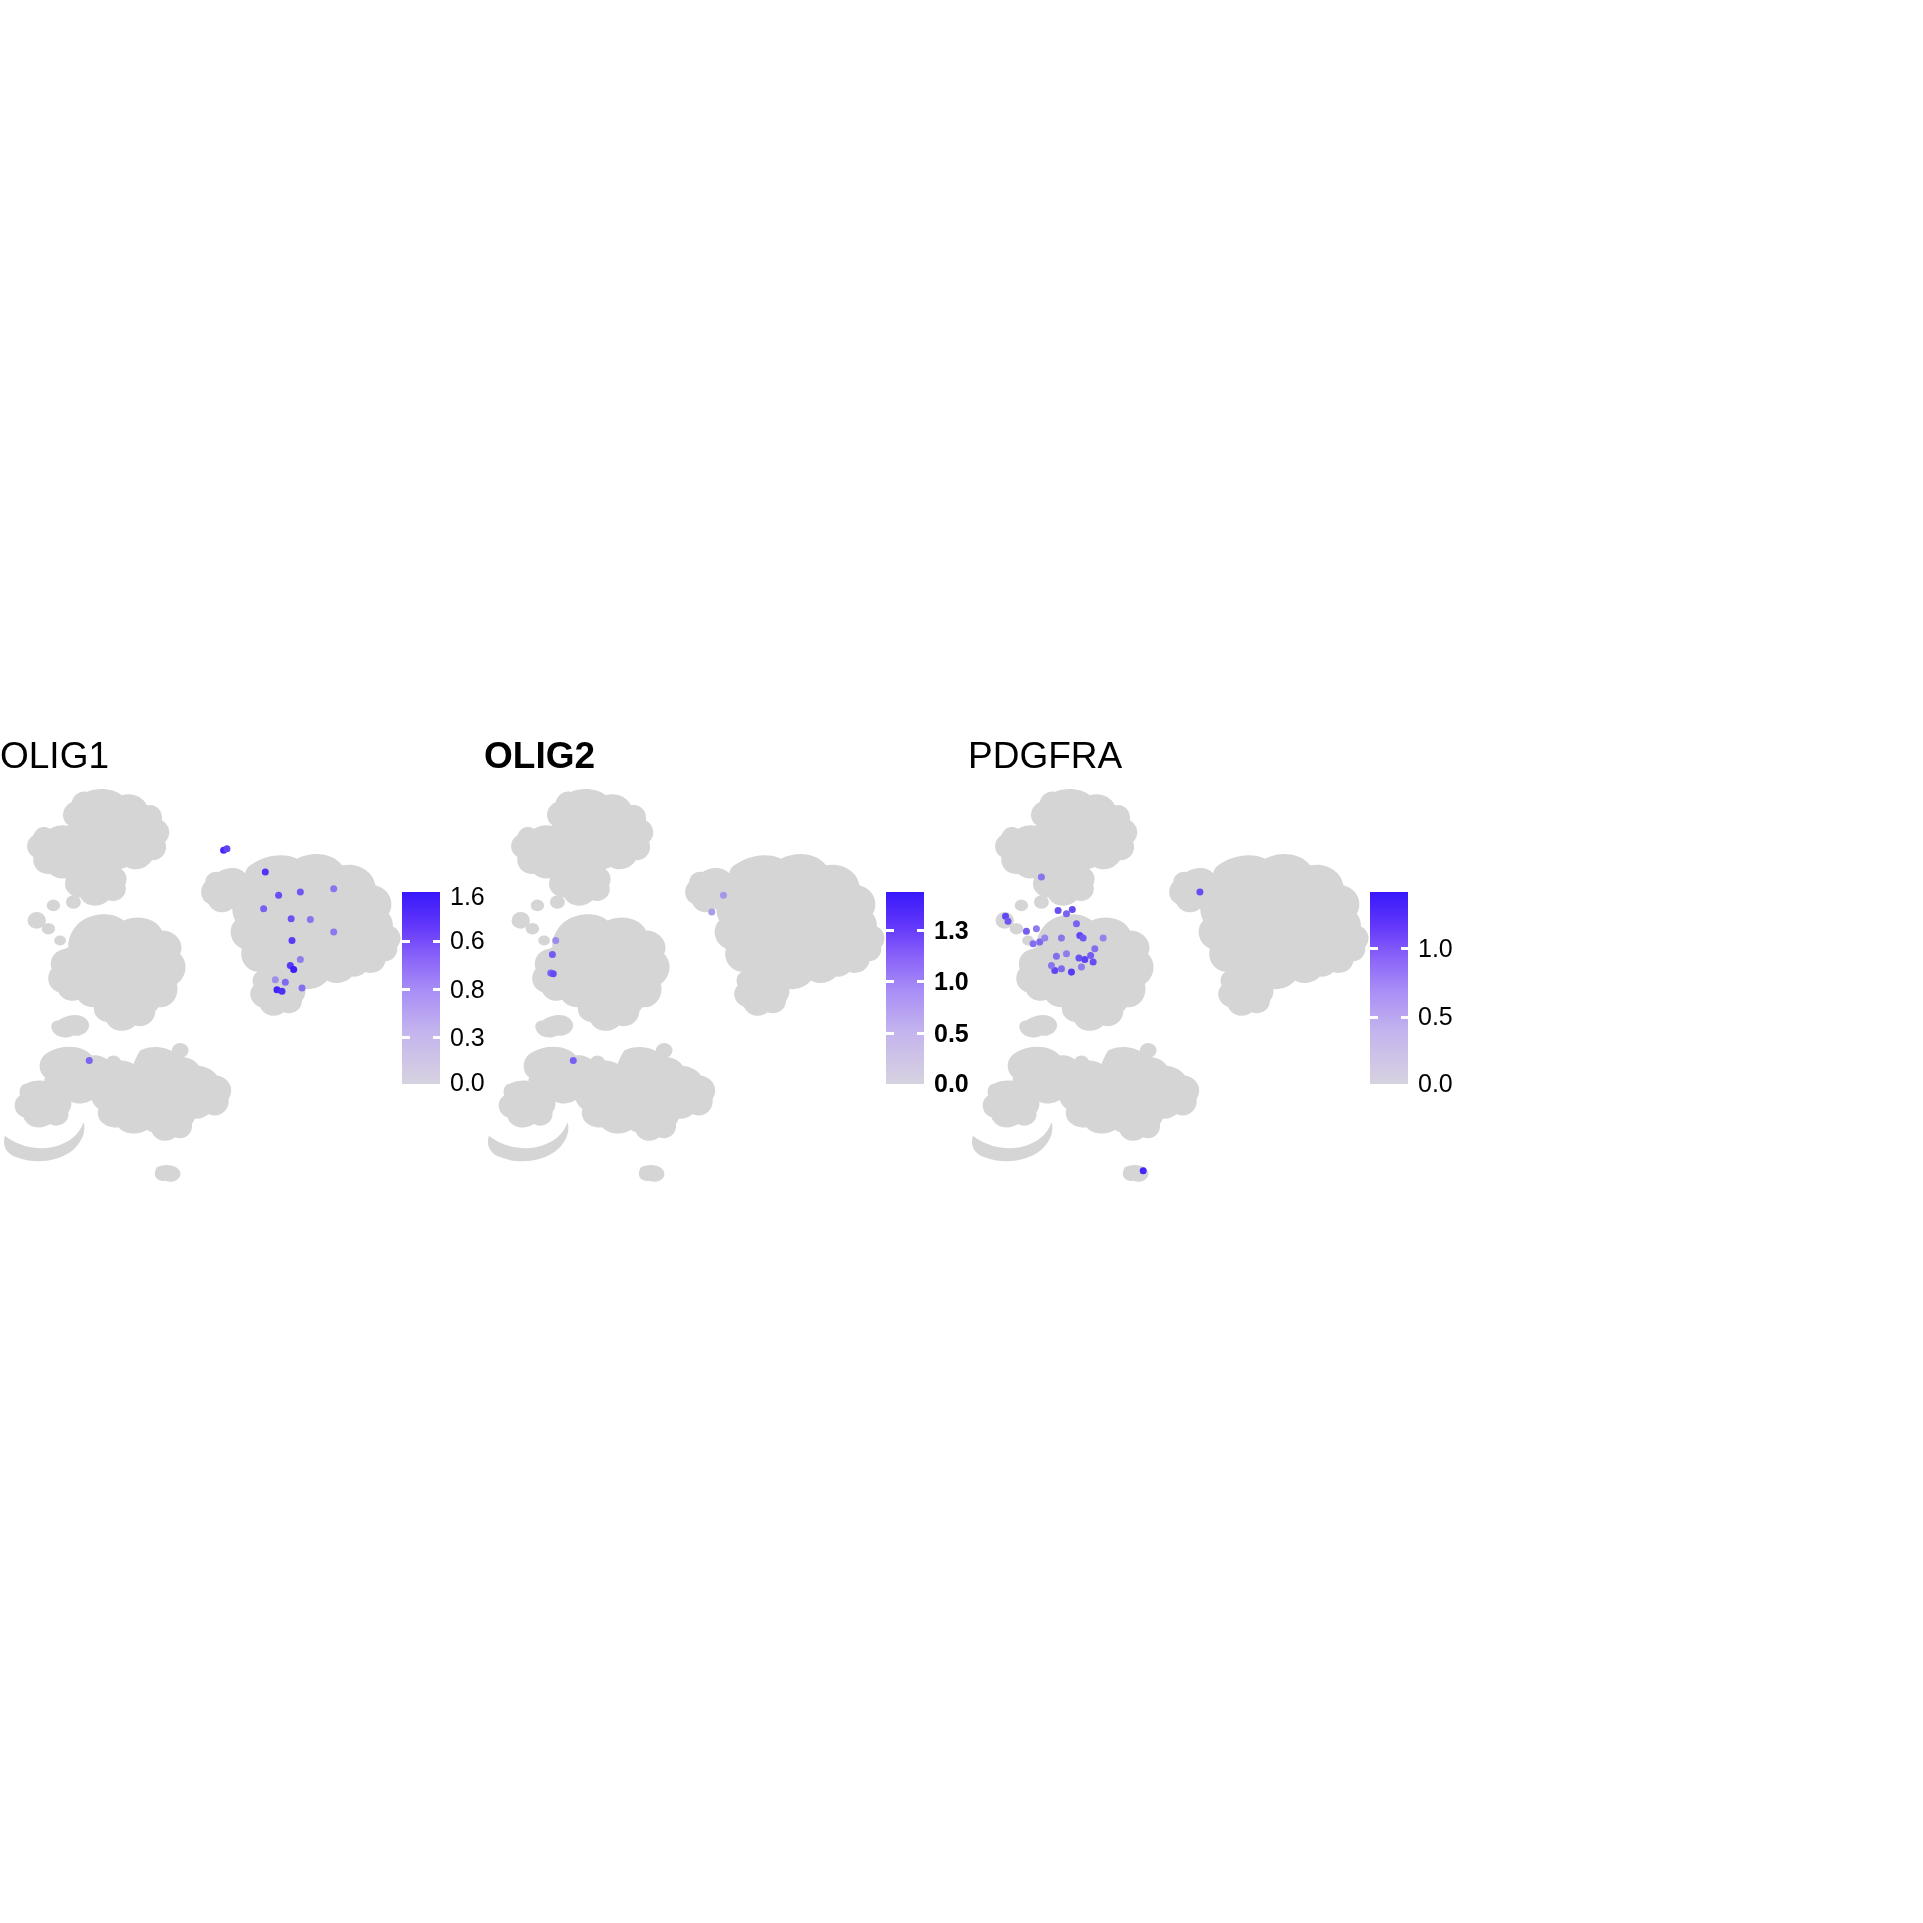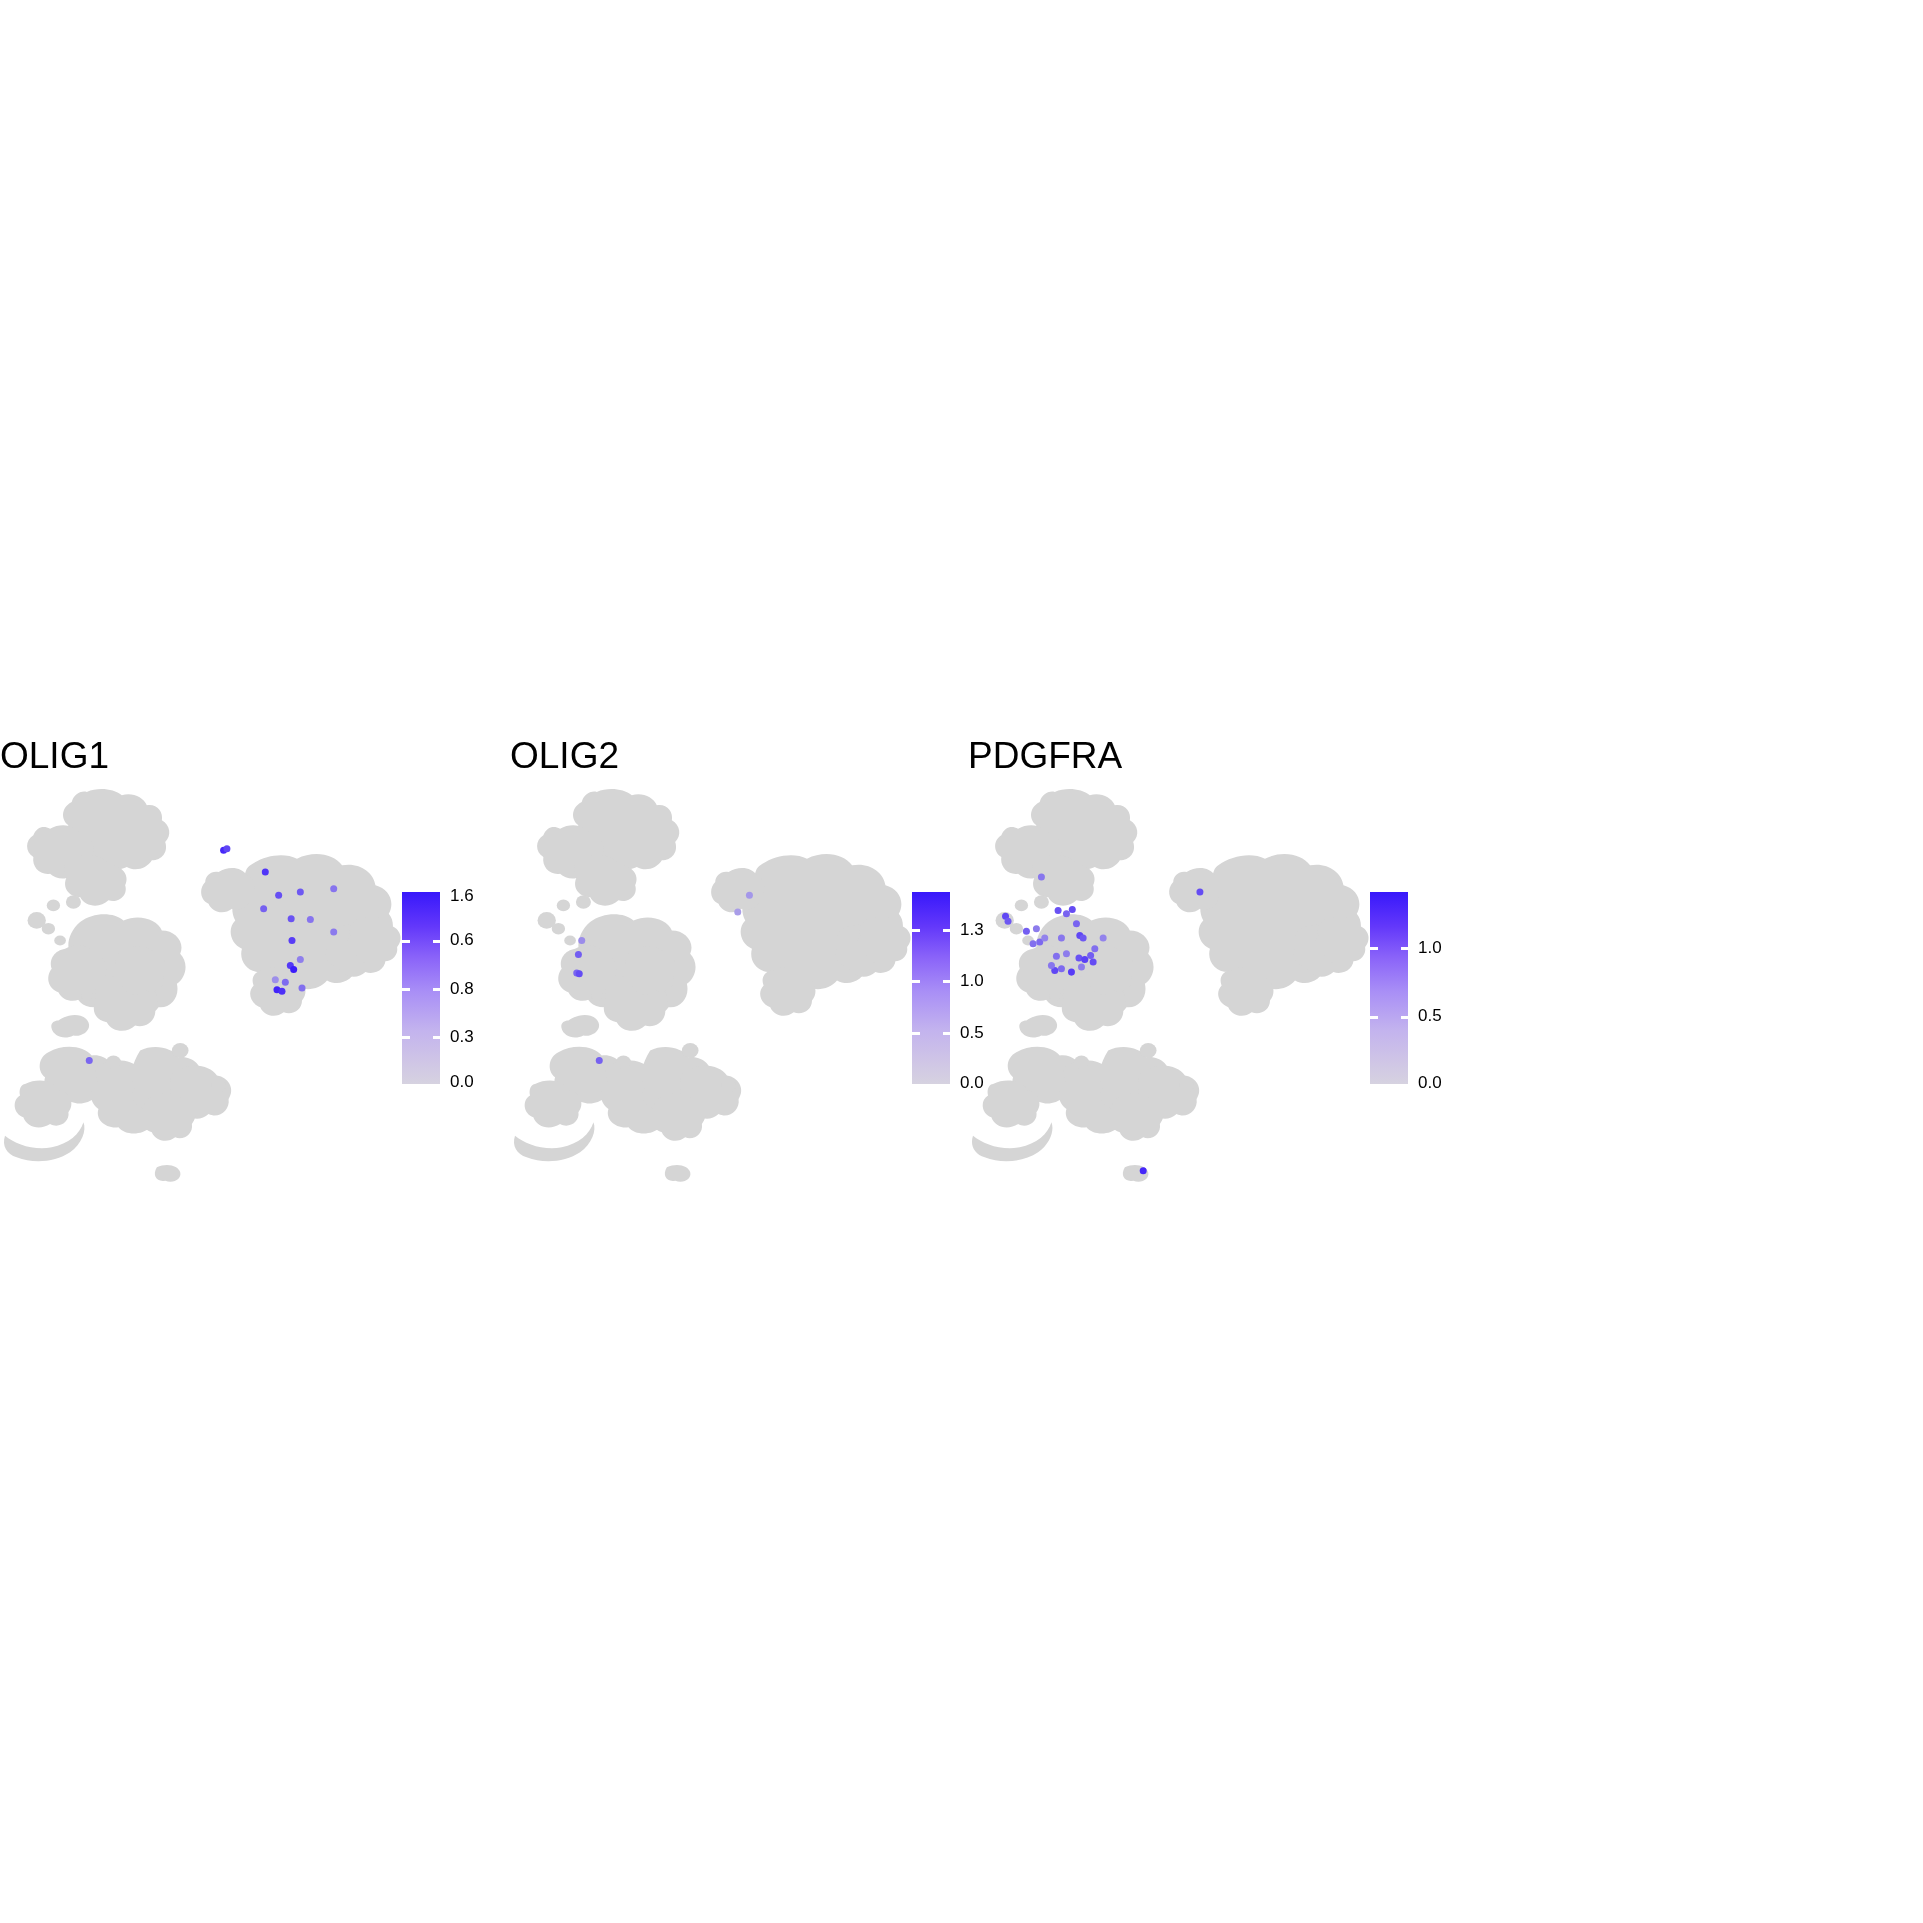--- a/index.html
+++ b/index.html
@@ -68,21 +68,21 @@
   .cbar-tick {
     position: absolute;
     height: 2.5px;
     background: #ffffff;
   }
   .cbar-tick.left  { left: 0px;  width: 7.5px; }
   .cbar-tick.right { right: 0px; width: 7.5px; }
   .cbar-label {
     position: absolute;
     left: 48px;
-    font-size: 17px;
+    font-size: 25px;
     color: #000000;
     font-family: "Liberation Sans", sans-serif;
     transform: translateY(-50%);
     white-space: nowrap;
   }
 </style>
 </head>
 <body>
 
 <div id="figure">
@@ -225,21 +225,21 @@
           <div class="cbar-tick right" style="top:144px;"></div>
       </div>
       <div class="cbar-label" style="top:4.2px;">1.6</div>
       <div class="cbar-label" style="top:48px;">0.6</div>
       <div class="cbar-label" style="top:97px;text-align:right;">0.8</div>
       <div class="cbar-label" style="top:145px;">0.3</div>
       <div class="cbar-label" style="top:190px;">0.0</div>
     </div>
   </div>
 
-  <div class="panel" style="left:510px;">
+  <div class="panel" style="left:484px;font-weight:bold;">
     <div class="panel-title">OLIG2</div>
 
     <div class="umap">
       <svg width="584" height="451" viewBox="0 0 700 540" xmlns="http://www.w3.org/2000/svg">
         <g fill="#d5d5d5">
           <use href="#umap-cloud"></use>
           <use href="#umap-island"></use>
         </g>
         <g class="hl-olig2">
             <circle cx="86" cy="186" r="4.2" fill="rgb(155,140,234)"></circle>

